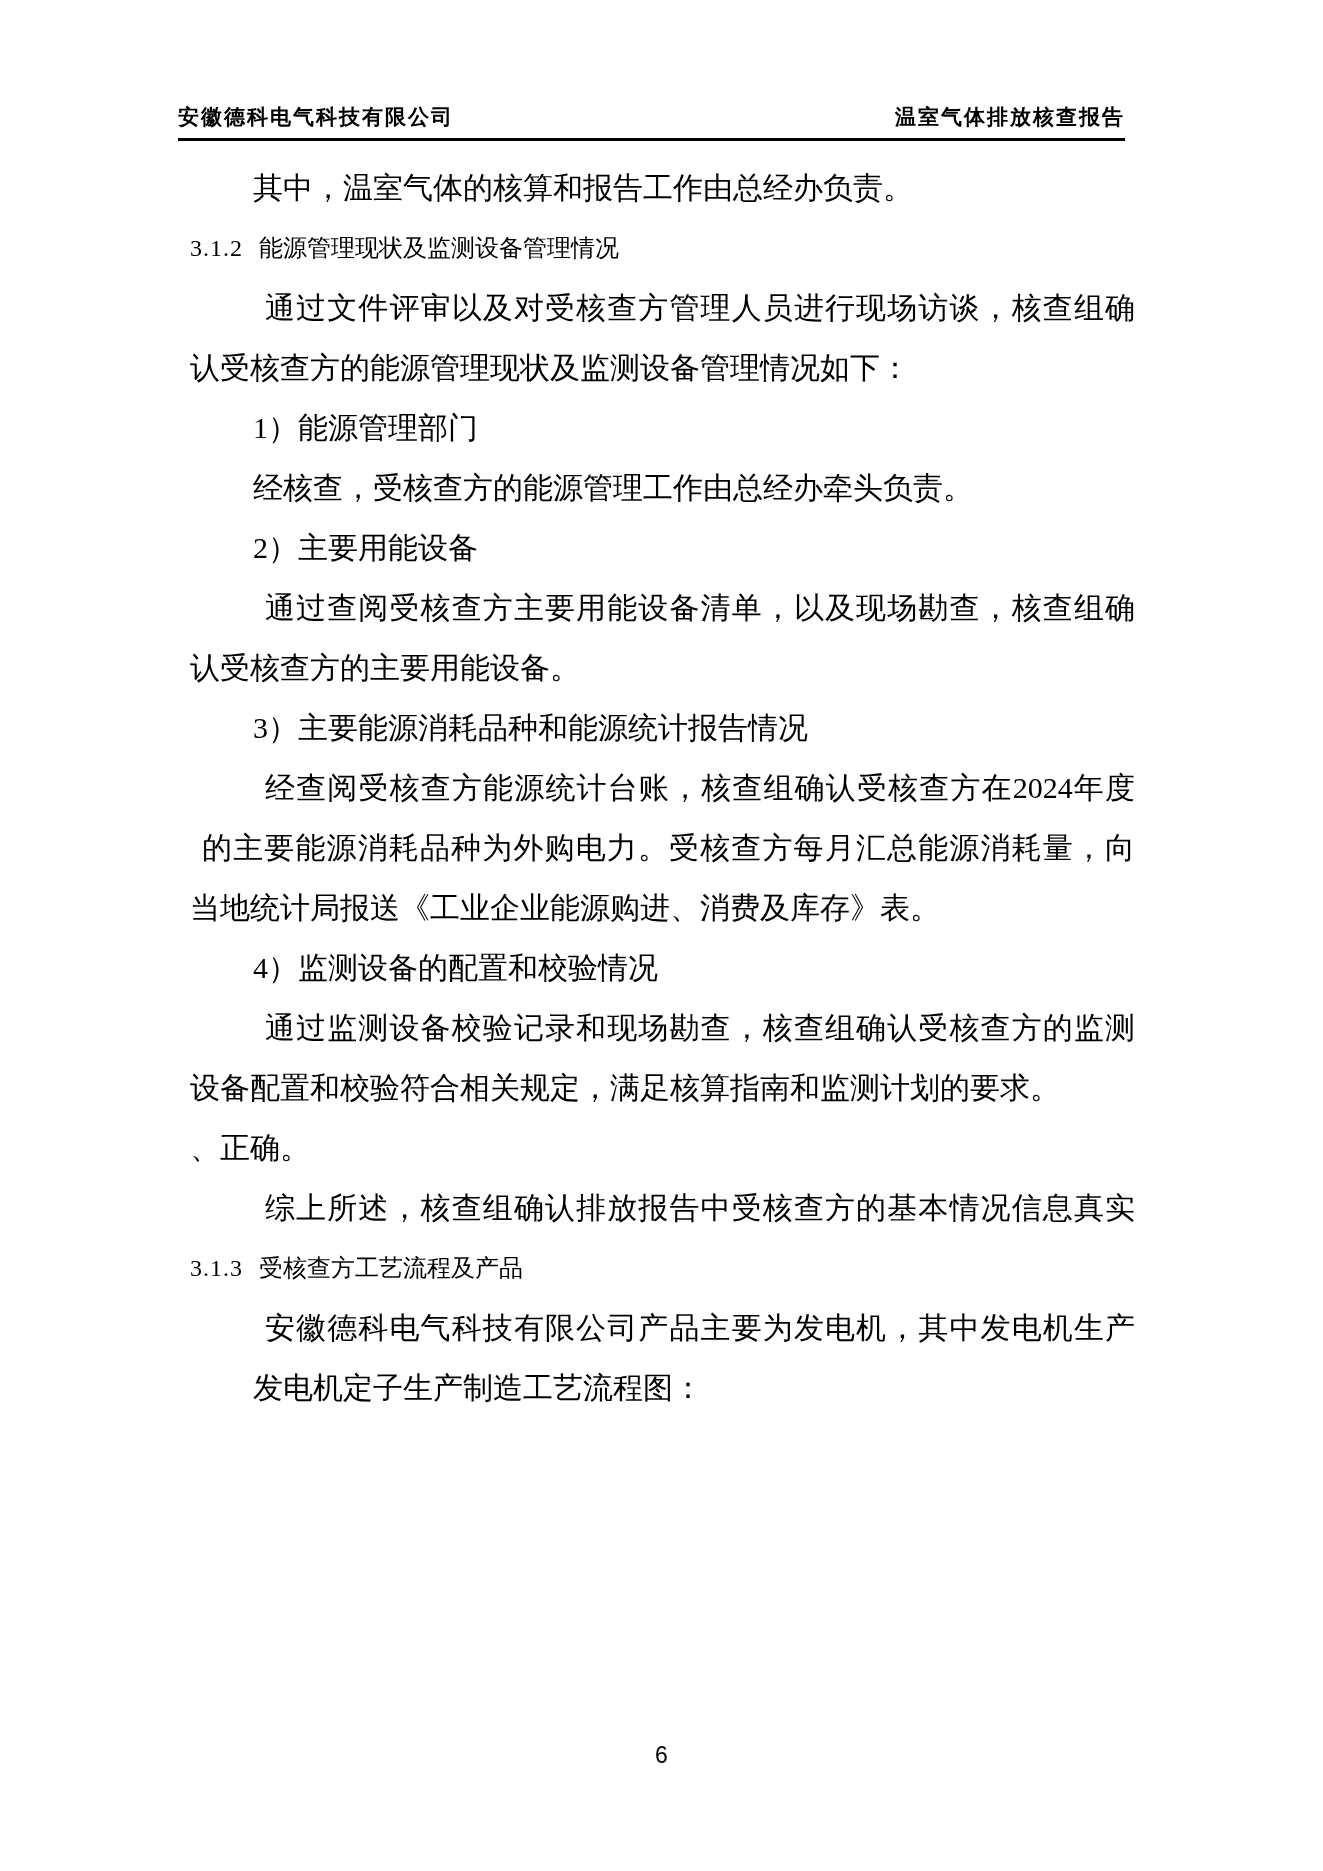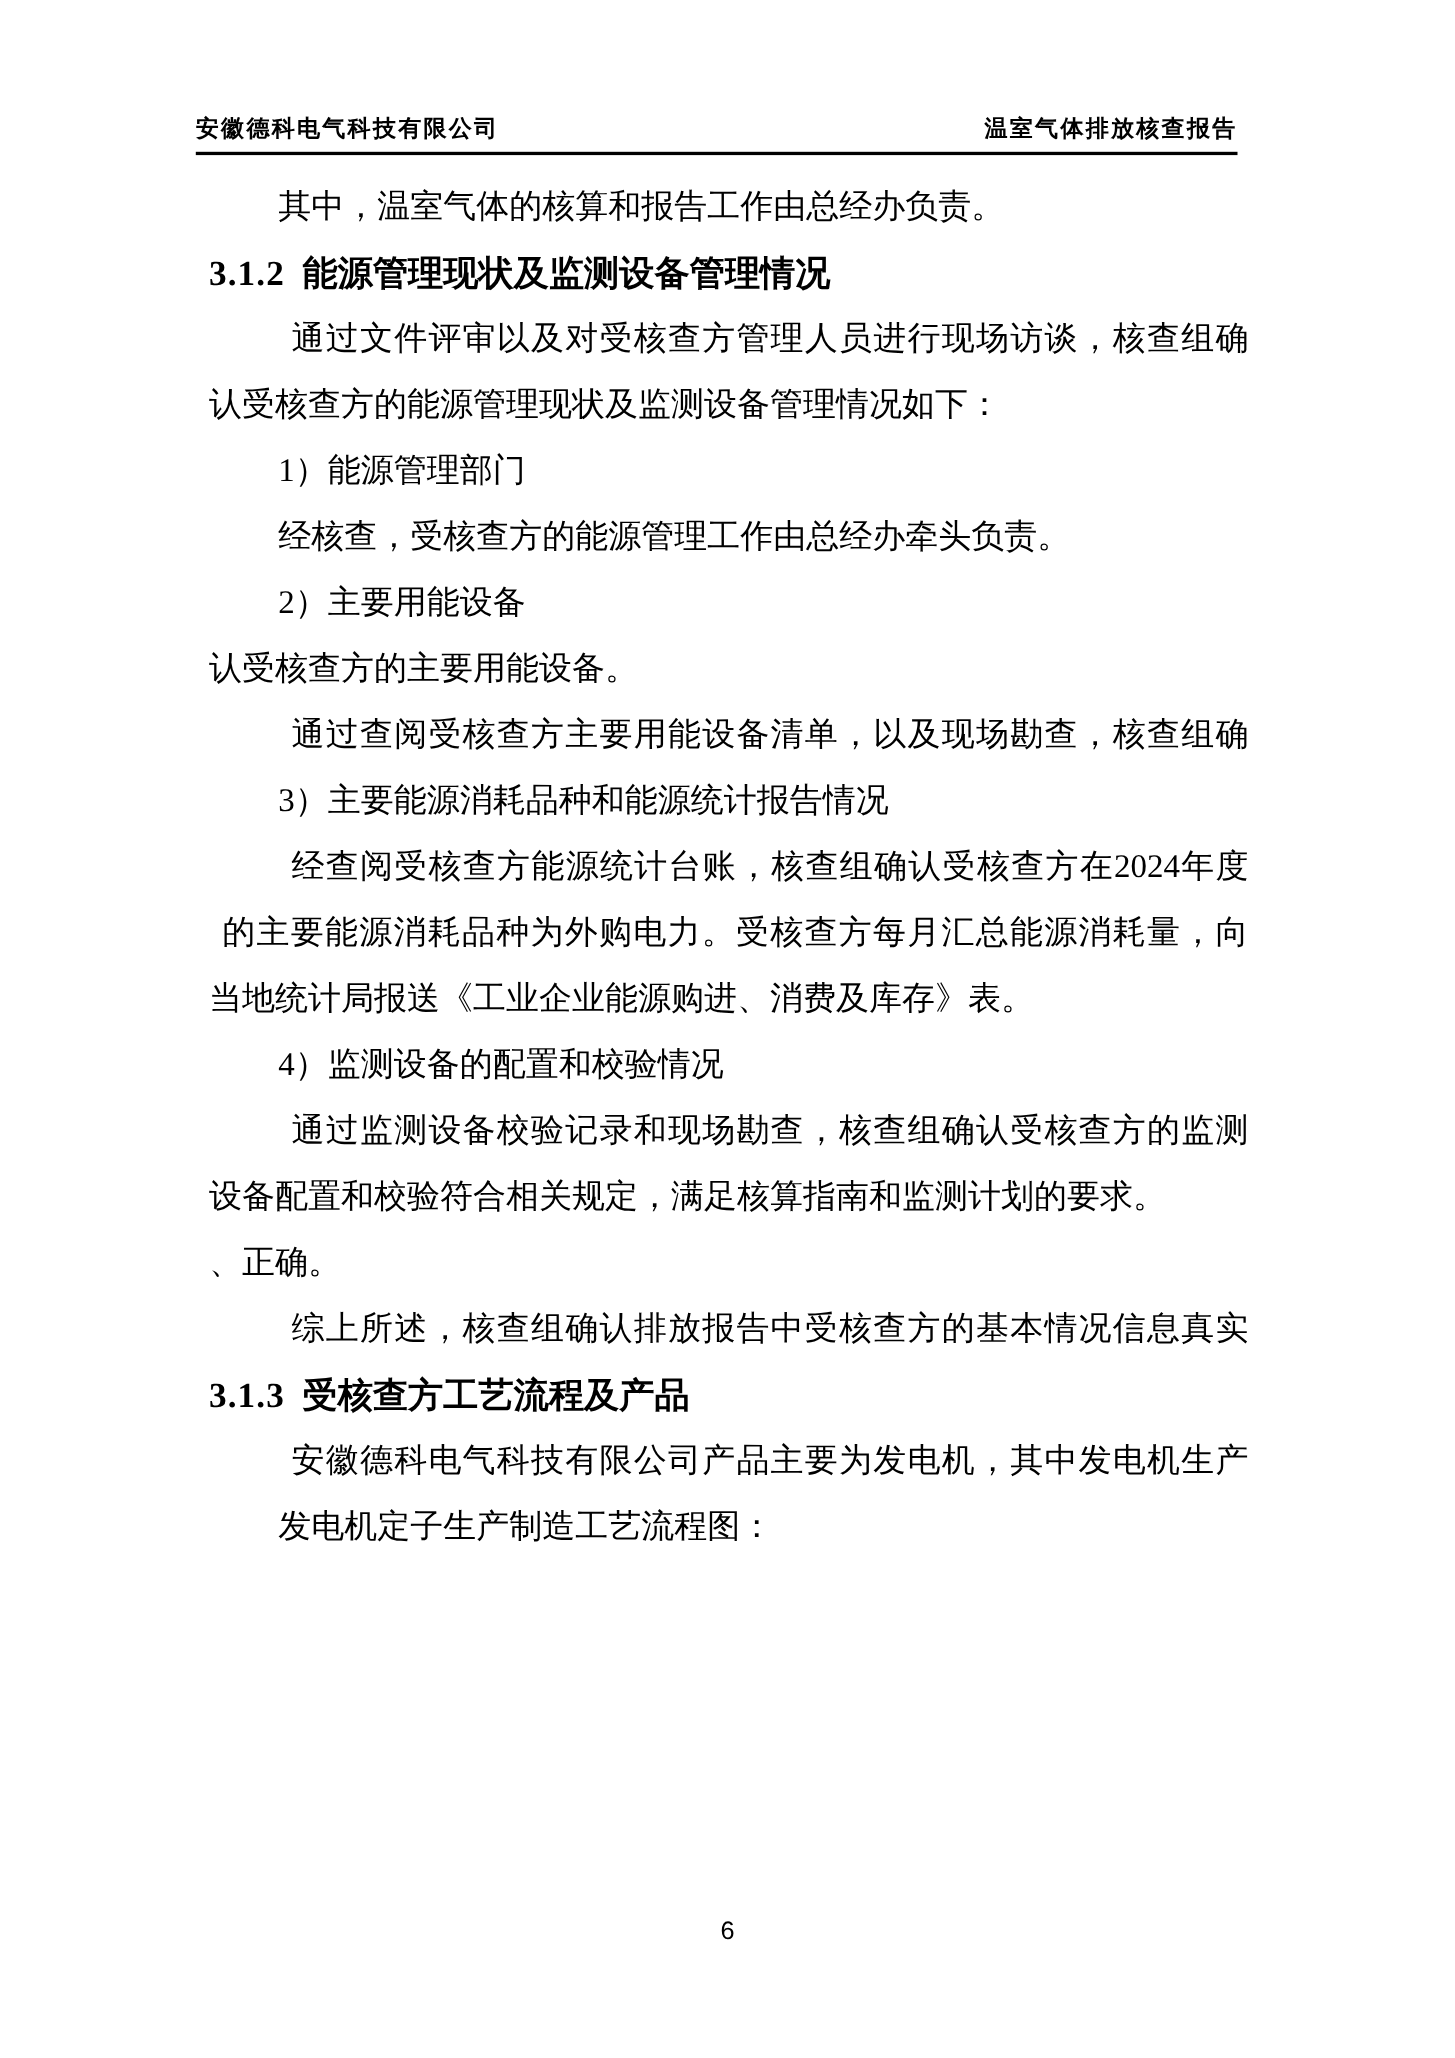--- a/index.html
+++ b/index.html
@@ -46,22 +46,22 @@
   }
   .body-line { text-align: left; }
   .body-line.indent { text-indent: 2.1em; }
   .body-line.fill {
     text-align: justify;
     text-align-last: justify;
     text-justify: inter-character;
     margin-left: 12px;
   }
   .heading {
-    font-size: 32px;
-    font-weight: bold;
+    font-size: 24px;
+    font-weight: normal;
     white-space: nowrap;
   }
   .heading .hnum {
     font-family: "Liberation Serif", "DejaVu Serif", serif;
     margin-right: 16px;
     letter-spacing: 1px;
   }
   .footer {
     position: absolute;
     left: 0;
@@ -85,22 +85,22 @@
   <div class="header-rule"></div>
 
   <div class="content" id="content">
       <div class="line body-line indent">其中，温室气体的核算和报告工作由总经办负责。</div>
       <div class="line heading"><span class="hnum">3.1.2</span><span class="htitle">能源管理现状及监测设备管理情况</span></div>
       <div class="line body-line indent fill">通过文件评审以及对受核查方管理人员进行现场访谈，核查组确</div>
       <div class="line body-line">认受核查方的能源管理现状及监测设备管理情况如下：</div>
       <div class="line body-line indent">1）能源管理部门</div>
       <div class="line body-line indent">经核查，受核查方的能源管理工作由总经办牵头负责。</div>
       <div class="line body-line indent">2）主要用能设备</div>
+      <div class="line body-line indent fill">通过查阅受核查方主要用能设备清单，以及现场勘查，核查组确</div>
       <div class="line body-line">认受核查方的主要用能设备。</div>
-      <div class="line body-line indent fill">通过查阅受核查方主要用能设备清单，以及现场勘查，核查组确</div>
       <div class="line body-line indent">3）主要能源消耗品种和能源统计报告情况</div>
       <div class="line body-line indent fill">经查阅受核查方能源统计台账，核查组确认受核查方在2024年度</div>
       <div class="line body-line fill">的主要能源消耗品种为外购电力。受核查方每月汇总能源消耗量，向</div>
       <div class="line body-line">当地统计局报送《工业企业能源购进、消费及库存》表。</div>
       <div class="line body-line indent">4）监测设备的配置和校验情况</div>
       <div class="line body-line indent fill">通过监测设备校验记录和现场勘查，核查组确认受核查方的监测</div>
       <div class="line body-line">设备配置和校验符合相关规定，满足核算指南和监测计划的要求。</div>
       <div class="line body-line">、正确。</div>
       <div class="line body-line indent fill">综上所述，核查组确认排放报告中受核查方的基本情况信息真实</div>
       <div class="line heading"><span class="hnum">3.1.3</span><span class="htitle">受核查方工艺流程及产品</span></div>

